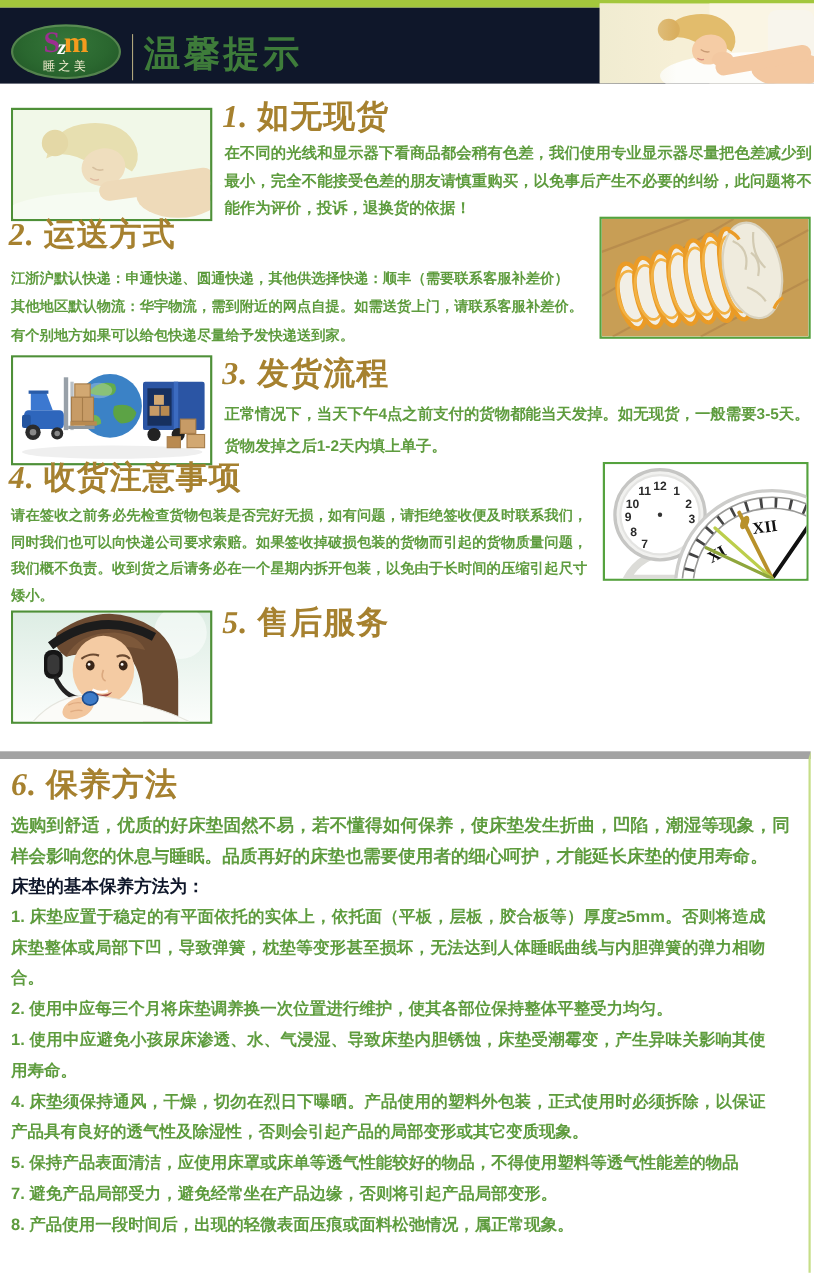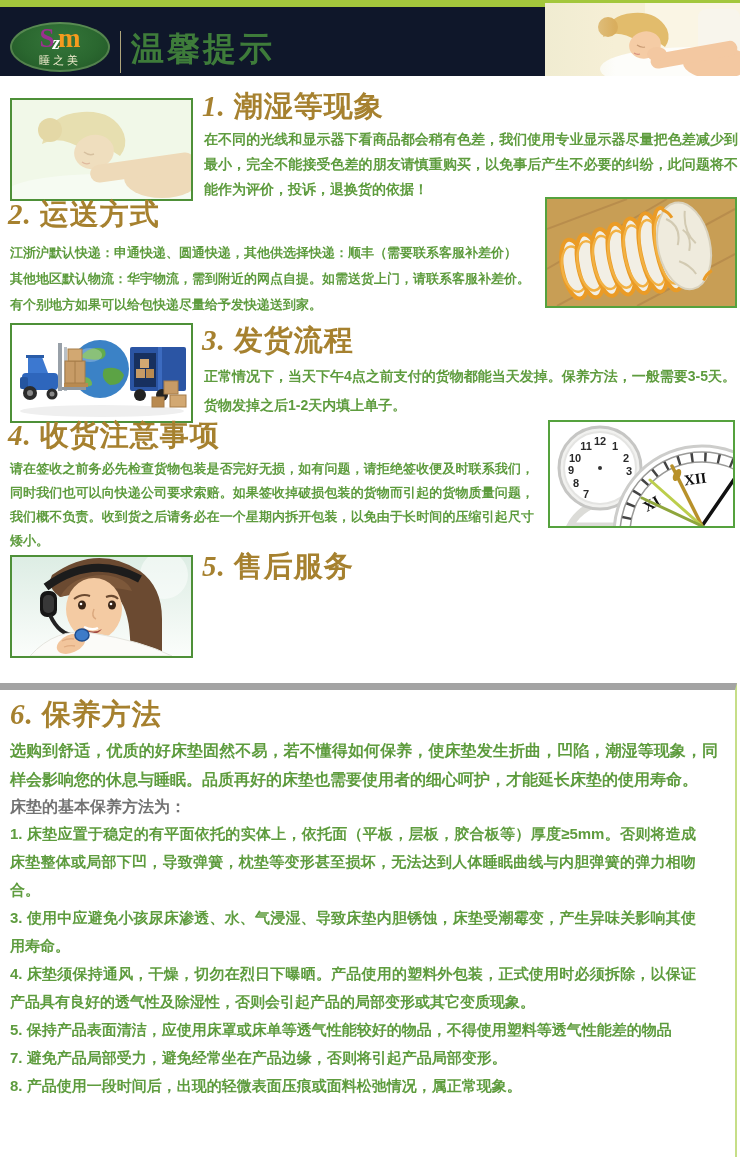--- a/index.html
+++ b/index.html
@@ -44,21 +44,21 @@
   .t4-img{left:548px;top:420px;}
   .t5-img{left:10px;top:555px;}  .t5-title{left:202px;top:548px;}
   .t5-body{left:204px;top:589px;width:534px;font-size:14px;line-height:25px;}
   
   .care{position:absolute;left:0;top:683px;width:735px;height:467px;
         border-top:7px solid #a3a3a3;border-right:2px solid #C6DE88;}
   .care-title{position:absolute;left:10px;top:6px;}
   .care-intro{position:absolute;left:10px;top:46px;width:708px;margin:0;
               font-size:16px;line-height:29px;color:#5E9C3E;font-weight:bold;}
   .care-sub{position:absolute;left:10px;top:104px;margin:0;font-size:16px;line-height:26px;
-            color:#737373;font-weight:bold;}
+            color:#0f172a;font-weight:bold;}
   .care-items{position:absolute;left:10px;top:130px;width:686px;}
   .care-items p{margin:0;font-size:15px;line-height:28px;color:#5E9C3E;font-weight:bold;}
 </style>
 </head>
 <body>
 
 <div class="page">
 
   <div class="topbar"></div>
   <div class="banner">
@@ -108,21 +108,21 @@
           <ellipse cx="82" cy="52" rx="20" ry="17" fill="#F6D7B8"></ellipse>
         </g>
       <g transform="rotate(-8 120 70)">
           <rect x="78" y="60" width="105" height="18" rx="9" fill="#F4D2B0"></rect>
         </g>
       <path d="M72,52 q5,4 10,2" stroke="#D3AE8C" stroke-width="1.5" fill="none"></path>
       <path d="M70,62 q4,3 8,1" stroke="#DFA58C" stroke-width="1.3" fill="none"></path>
       <rect width="179" height="99" fill="#DFF0CF" opacity="0.28"></rect>
     </svg>
   </div>
-  <h2 class="tip-title t1-title"><em class="tnum">1.</em><span class="ttext">潮湿等现象</span></h2>
+  <h2 class="tip-title t1-title"><em class="tnum">1.</em><span class="ttext">如无现货</span></h2>
   <p class="tip-body jus t1-body">在不同的光线和显示器下看商品都会稍有色差，我们使用专业显示器尽量把色差减少到最小，完全不能接受色差的朋友请慎重购买，以免事后产生不必要的纠纷，此问题将不能作为评价，投诉，退换货的依据！</p>
 
   <h2 class="tip-title t2-title"><em class="tnum">2.</em><span class="ttext">运送方式</span></h2>
   <p class="tip-body pre t2-body">江浙沪默认快递：申通快递、圆通快递，其他供选择快递：顺丰（需要联系客服补差价）
 其他地区默认物流：华宇物流，需到附近的网点自提。如需送货上门，请联系客服补差价。
 有个别地方如果可以给包快递尽量给予发快递送到家。</p>
   <div class="photo photo-r t2-img">
     <svg width="188" height="107" viewBox="0 0 188 107">
       <rect width="188" height="107" fill="#C89E55"></rect>
       <g stroke="#B5894B" stroke-width="2" opacity="0.8">
@@ -191,21 +191,21 @@
       <rect x="128" y="34" width="9" height="9" fill="#D2A872"></rect>
       <rect x="146" y="22" width="4" height="44" fill="#3C6BC0"></rect>
       <circle cx="128" cy="70" r="6" fill="#222222"></circle>
         <circle cx="150" cy="70" r="6" fill="#222222"></circle>
       <rect x="152" y="56" width="14" height="13" fill="#C79B66" stroke="#A67C49"></rect>
       <rect x="158" y="70" width="16" height="12" fill="#D2A872" stroke="#A67C49"></rect>
       <rect x="140" y="72" width="12" height="10" fill="#B98A50" stroke="#A67C49"></rect>
     </svg>
   </div>
   <h2 class="tip-title t3-title"><em class="tnum">3.</em><span class="ttext">发货流程</span></h2>
-  <p class="tip-body pre t3-body">正常情况下，当天下午4点之前支付的货物都能当天发掉。保养方法，一般需要3-5天。
+  <p class="tip-body pre t3-body">正常情况下，当天下午4点之前支付的货物都能当天发掉。如无现货，一般需要3-5天。
 货物发掉之后1-2天内填上单子。</p>
 
   <h2 class="tip-title t4-title"><em class="tnum">4.</em><span class="ttext">收货注意事项</span></h2>
   <p class="tip-body jus t4-body">请在签收之前务必先检查货物包装是否完好无损，如有问题，请拒绝签收便及时联系我们，同时我们也可以向快递公司要求索赔。如果签收掉破损包装的货物而引起的货物质量问题，我们概不负责。收到货之后请务必在一个星期内拆开包装，以免由于长时间的压缩引起尺寸矮小。</p>
   <div class="photo photo-r t4-img">
     <svg width="183" height="104" viewBox="0 0 183 104">
       <rect width="183" height="104" fill="#FFFFFF"></rect>
       <path d="M20,104 a45,45 0 0 1 80,0 Z" fill="none" stroke="#DCDCD8" stroke-width="7"></path>
       <circle cx="50" cy="46" r="41" fill="#F1F1EF" stroke="#C6C6C4" stroke-width="3"></circle>
       <circle cx="50" cy="46" r="36" fill="#FFFFFF" stroke="#E4E4E2" stroke-width="2"></circle>
@@ -275,21 +275,22 @@
     </svg>
   </div>
   <h2 class="tip-title t5-title"><em class="tnum">5.</em><span class="ttext">售后服务</span></h2>
 
   <div class="care">
     <h2 class="tip-title care-title"><em class="tnum">6.</em><span class="ttext">保养方法</span></h2>
     <p class="care-intro jus">选购到舒适，优质的好床垫固然不易，若不懂得如何保养，使床垫发生折曲，凹陷，潮湿等现象，同样会影响您的休息与睡眠。品质再好的床垫也需要使用者的细心呵护，才能延长床垫的使用寿命。</p>
     <p class="care-sub">床垫的基本保养方法为：</p>
     <div class="care-items">
       <p class="jus">1. 床垫应置于稳定的有平面依托的实体上，依托面（平板，层板，胶合板等）厚度≥5mm。否则将造成床垫整体或局部下凹，导致弹簧，枕垫等变形甚至损坏，无法达到人体睡眠曲线与内胆弹簧的弹力相吻合。</p>
-      <p class="jus">3. 使用中应避免小孩尿床渗透、水、气浸湿、导致床垫内胆锈蚀，床垫受潮霉变，产生异味关影响其使用寿命。</p>
+      <p class="jus">2. 使用中应每三个月将床垫调养换一次位置进行维护，使其各部位保持整体平整受力均匀。</p>
+      <p class="jus">1. 使用中应避免小孩尿床渗透、水、气浸湿、导致床垫内胆锈蚀，床垫受潮霉变，产生异味关影响其使用寿命。</p>
       <p class="jus">4. 床垫须保持通风，干燥，切勿在烈日下曝晒。产品使用的塑料外包装，正式使用时必须拆除，以保证产品具有良好的透气性及除湿性，否则会引起产品的局部变形或其它变质现象。</p>
       <p class="jus">5. 保持产品表面清洁，应使用床罩或床单等透气性能较好的物品，不得使用塑料等透气性能差的物品</p>
       <p class="jus">7. 避免产品局部受力，避免经常坐在产品边缘，否则将引起产品局部变形。</p>
       <p class="jus">8. 产品使用一段时间后，出现的轻微表面压痕或面料松弛情况，属正常现象。</p>
     </div>
   </div>
 
 </div>
 
 </body></html>

